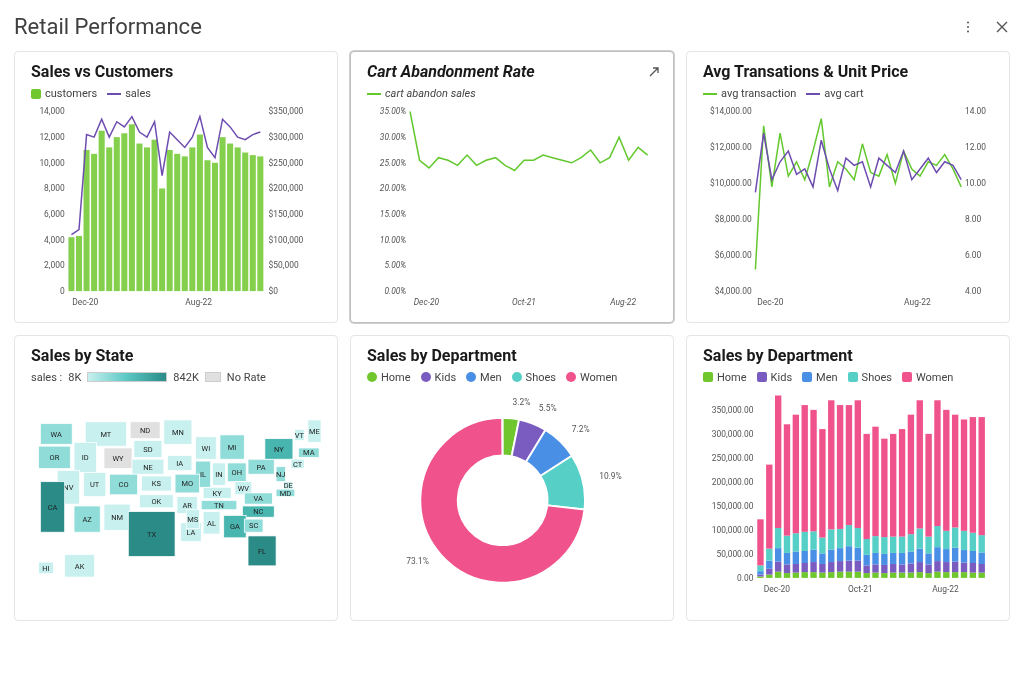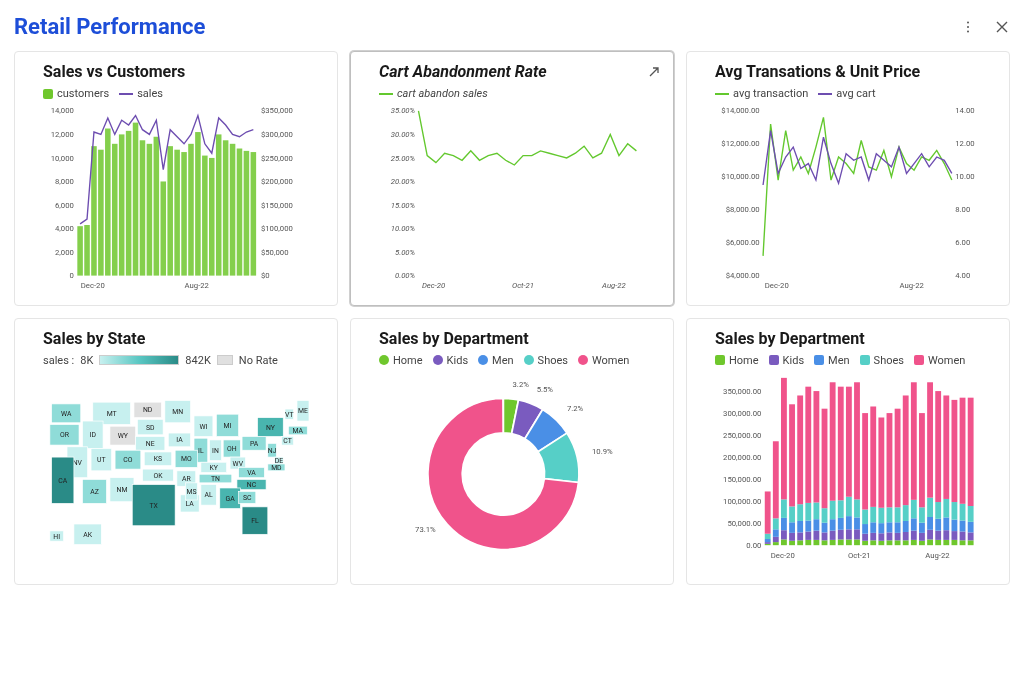--- a/index.html
+++ b/index.html
@@ -1,22 +1,22 @@
 <!DOCTYPE html>
 <html><head>
 <meta charset="utf-8">
 <style>
 * { box-sizing: border-box; margin: 0; padding: 0; }
 body { font-family: "Segoe UI", Roboto, Arial, sans-serif; background: #fff; color: #222; padding: 8px 14px; width: 1024px; }
 .header { display: flex; align-items: center; justify-content: space-between; padding: 6px 0 12px; }
-.header h1 { font-size: 22px; font-weight: 700; color: #1d4ed8; }
+.header h1 { font-size: 22px; font-weight: 400; color: #404040; }
 .header-icons { display: flex; gap: 18px; align-items: center; }
 .icon { width: 16px; height: 16px; display: inline-flex; align-items: center; justify-content: center; color: #555; cursor: pointer; }
 .grid { display: grid; grid-template-columns: repeat(3, 1fr); gap: 12px; }
-.card { border: 1px solid #e5e5e5; border-radius: 4px; padding: 10px 28px 8px; background: #fff; position: relative; }
+.card { border: 1px solid #e5e5e5; border-radius: 4px; padding: 10px 16px 8px; background: #fff; position: relative; }
 .card.highlight { border-color: #bfbfbf; box-shadow: 0 0 0 1px #d0d0d0; font-style: italic; }
 .card h2 { font-size: 16px; font-weight: 700; color: #1a1a1a; margin-bottom: 6px; }
 .legend { font-size: 11px; color: #444; display: flex; flex-wrap: wrap; gap: 10px; align-items: flex-end; margin-bottom: 4px; }
 .legend-item { display: inline-flex; align-items: center; gap: 4px; }
 .swatch { width: 10px; height: 10px; border-radius: 2px; display: inline-block; }
 .swatch.round { border-radius: 50%; }
 .swatch.line { width: 14px; height: 2px; border-radius: 0; }
 .chart-area { width: 100%; }
 svg text { font-family: inherit; }
 .axis-tick { font-size: 9px; fill: #555; }

